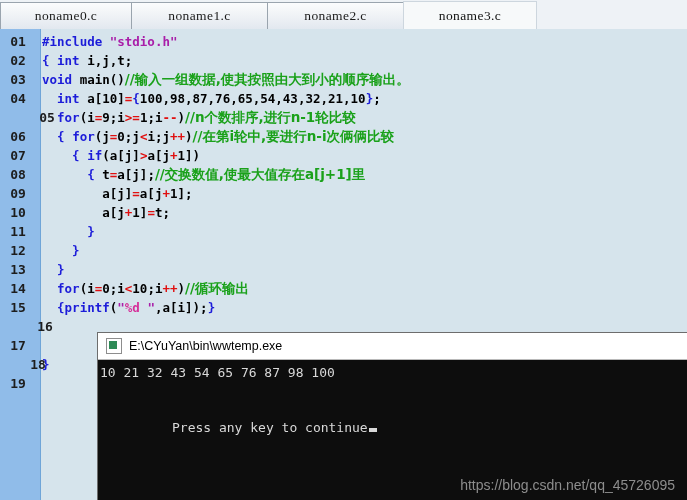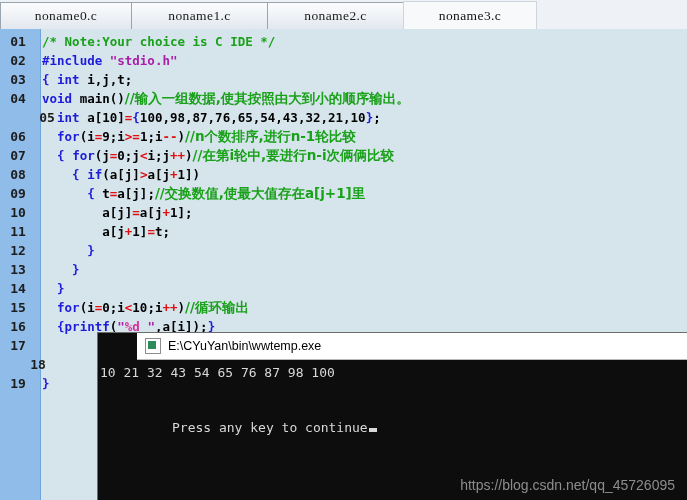--- a/index.html
+++ b/index.html
@@ -123,21 +123,20 @@
     overflow: hidden;
   }
   .console-title {
     height: 27px;
     background: #ffffff;
     display: flex;
     align-items: center;
     padding-left: 8px;
     box-sizing: border-box;
     border-bottom: 1px solid #b9b9b9;
-    margin-left: 39px;
   }
   .console-icon {
     width: 14px; height: 14px;
     background: #ffffff;
     border: 1px solid #8d8d8d;
     position: relative;
     margin-right: 7px;
     flex: none;
   }
   .console-icon::after {
@@ -216,29 +215,28 @@
           <div class="lnum" style="position: relative;">06</div>
           <div class="lnum" style="position: relative;">07</div>
           <div class="lnum" style="position: relative;">08</div>
           <div class="lnum" style="position: relative;">09</div>
           <div class="lnum" style="position: relative;">10</div>
           <div class="lnum" style="position: relative;">11</div>
           <div class="lnum" style="position: relative;">12</div>
           <div class="lnum" style="position: relative;">13</div>
           <div class="lnum" style="position: relative;">14</div>
           <div class="lnum" style="position: relative;">15</div>
-          <div class="lnum" style="position: relative;">16</div>
+          <div class="lnum" style="position: relative; padding-left: 27px;">16</div>
           <div class="lnum" style="position: relative;">17</div>
           <div class="lnum" style="position: relative; padding-left: 20px;">18</div>
           <div class="lnum" style="position: relative;">19</div>
         </div>
     </div>
     <div class="code-area">
       <div class="code-lines" id="code-lines">
-          <div class="line"><span class="cmt">/* Note:Your choice is C IDE */</span></div>
           <div class="line"><span class="pre">#include </span><span class="str">"stdio.h"</span></div>
           <div class="line"><span class="brc">{</span><span class="plain"> </span><span class="kw">int</span><span class="plain"> i,j,t;</span></div>
           <div class="line"><span class="kw">void</span><span class="plain"> main()</span><span class="cmt cjk">//输入一组数据,使其按照由大到小的顺序输出。</span></div>
           <div class="line"><span class="plain">  </span><span class="kw">int</span><span class="plain"> a[10]</span><span class="op">=</span><span class="brc">{</span><span class="plain">100,98,87,76,65,54,43,32,21,10</span><span class="brc">}</span><span class="plain">;</span></div>
           <div class="line"><span class="plain">  </span><span class="kw">for</span><span class="plain">(i</span><span class="op">=</span><span class="plain">9;i</span><span class="op">&gt;=</span><span class="plain">1;i</span><span class="op">--</span><span class="plain">)</span><span class="cmt cjk">//n个数排序,进行n-1轮比较</span></div>
           <div class="line"><span class="plain">  </span><span class="brc">{</span><span class="plain"> </span><span class="kw">for</span><span class="plain">(j</span><span class="op">=</span><span class="plain">0;j</span><span class="op">&lt;</span><span class="plain">i;j</span><span class="op">++</span><span class="plain">)</span><span class="cmt cjk">//在第i轮中,要进行n-i次俩俩比较</span></div>
           <div class="line"><span class="plain">    </span><span class="brc">{</span><span class="plain"> </span><span class="kw">if</span><span class="plain">(a[j]</span><span class="op">&gt;</span><span class="plain">a[j</span><span class="op">+</span><span class="plain">1])</span></div>
           <div class="line"><span class="plain">      </span><span class="brc">{</span><span class="plain"> t</span><span class="op">=</span><span class="plain">a[j];</span><span class="cmt cjk">//交换数值,使最大值存在a[j+1]里</span></div>
           <div class="line"><span class="plain">        a[j]</span><span class="op">=</span><span class="plain">a[j</span><span class="op">+</span><span class="plain">1];</span></div>
           <div class="line"><span class="plain">        a[j</span><span class="op">+</span><span class="plain">1]</span><span class="op">=</span><span class="plain">t;</span></div>

